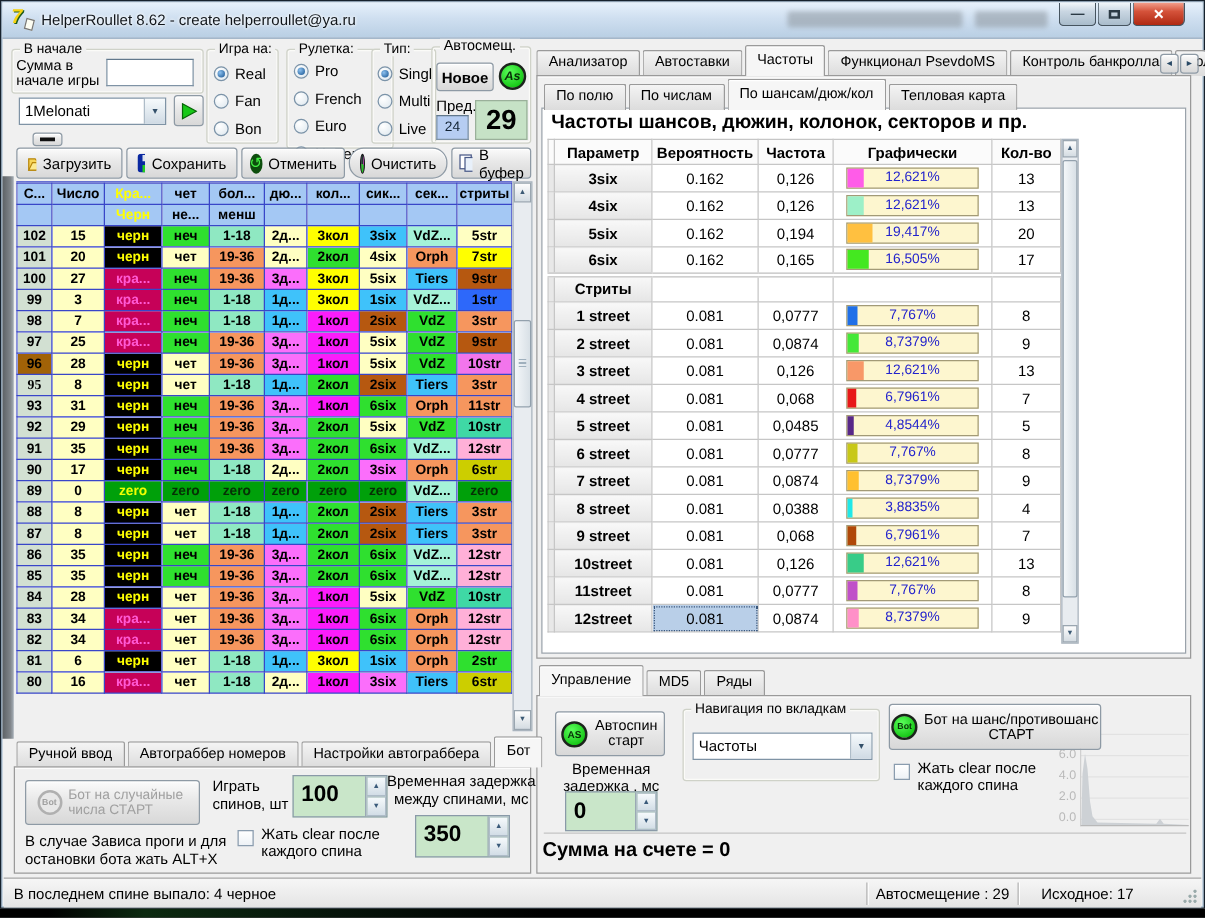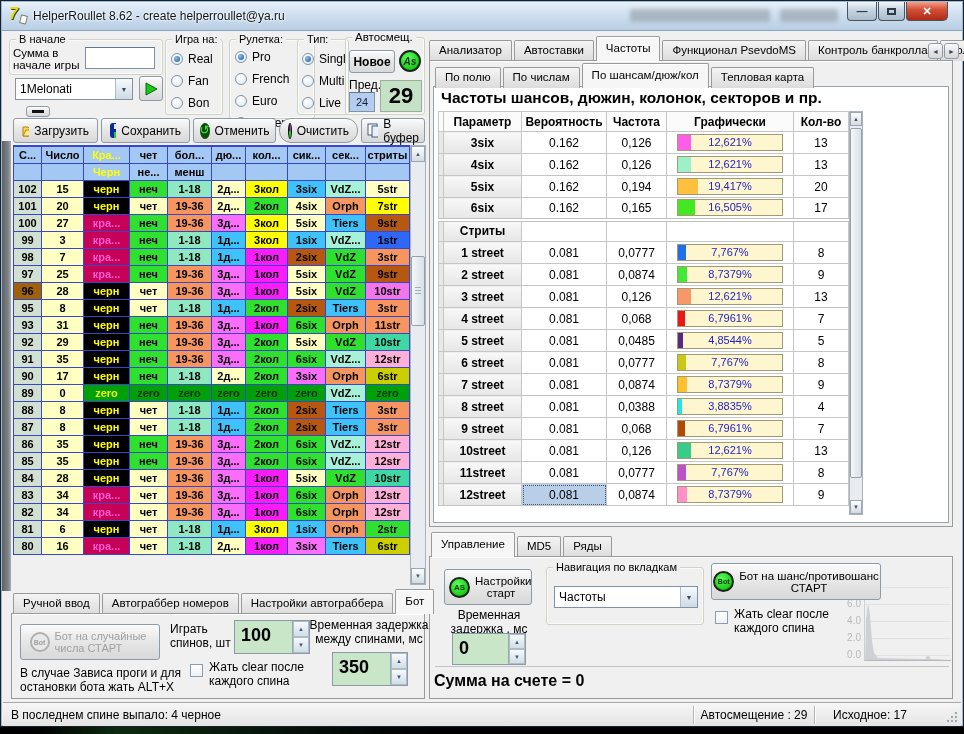--- a/index.html
+++ b/index.html
@@ -370,21 +370,21 @@
             <td style="background: rgb(0, 0, 0); color: rgb(255, 255, 0);">черн</td>
             <td style="background: rgb(255, 255, 194); color: rgb(0, 0, 0);">чет</td>
             <td style="background: rgb(246, 150, 94); color: rgb(0, 0, 0);">19-36</td>
             <td style="background: rgb(251, 110, 251); color: rgb(0, 0, 0);">3д...</td>
             <td style="background: rgb(251, 28, 251); color: rgb(0, 0, 0);">1кол</td>
             <td style="background: rgb(255, 255, 194); color: rgb(0, 0, 0);">5six</td>
             <td style="background: rgb(47, 224, 47); color: rgb(0, 0, 0);">VdZ</td>
             <td style="background: rgb(242, 117, 236); color: rgb(0, 0, 0);">10str</td>
           </tr>
           <tr>
-            <td style="background: rgb(210, 224, 210);">95</td>
+            <td style="background: rgb(210, 224, 210); font-family: Liberation Serif, serif;">95</td>
             <td style="background: rgb(255, 255, 194);">8</td>
             <td style="background: rgb(0, 0, 0); color: rgb(255, 255, 0);">черн</td>
             <td style="background: rgb(255, 255, 194); color: rgb(0, 0, 0);">чет</td>
             <td style="background: rgb(143, 232, 194); color: rgb(0, 0, 0);">1-18</td>
             <td style="background: rgb(63, 194, 250); color: rgb(0, 0, 0);">1д...</td>
             <td style="background: rgb(47, 224, 47); color: rgb(0, 0, 0);">2кол</td>
             <td style="background: rgb(182, 88, 16); color: rgb(0, 0, 0);">2six</td>
             <td style="background: rgb(63, 194, 250); color: rgb(0, 0, 0);">Tiers</td>
             <td style="background: rgb(246, 150, 94); color: rgb(0, 0, 0);">3str</td>
           </tr>
@@ -887,21 +887,21 @@
         <div class="mc-line" style="top: 74px;"></div>
       </div>
     <div class="mc-axis"></div>
     <svg width="86" height="80" style="position:absolute;left:28px;top:0;">
       <path d="M0,79 L1,38 3,22 5,34 7,60 9,72 13,77 60,78 63,74 66,78 86,79 Z" fill="#cdd1d5"></path>
     </svg>
   </div>
 
   <div class="btn" style="position:absolute;left:443px;top:568px;width:88px;height:36px;gap:5px;">
     <span class="badge" style="width:21px;height:21px;font-size:8px;">AS</span>
-    <span style="width:52px;font-size:11.5px;text-align:center;">Настройки старт</span>
+    <span style="width:52px;font-size:11.5px;text-align:center;">Автоспин старт</span>
   </div>
   <div class="ctl-label" style="left:442px;top:607px;width:92px;text-align:center;">Временная задержка , мс</div>
   <div class="spinner" style="left:451px;top:632px;width:74px;height:32px;">
     <span class="val">0</span>
     <span class="btns">
         <span class="sbtn">▲</span>
         <span class="sbtn">▼</span>
       </span>
   </div>
 

